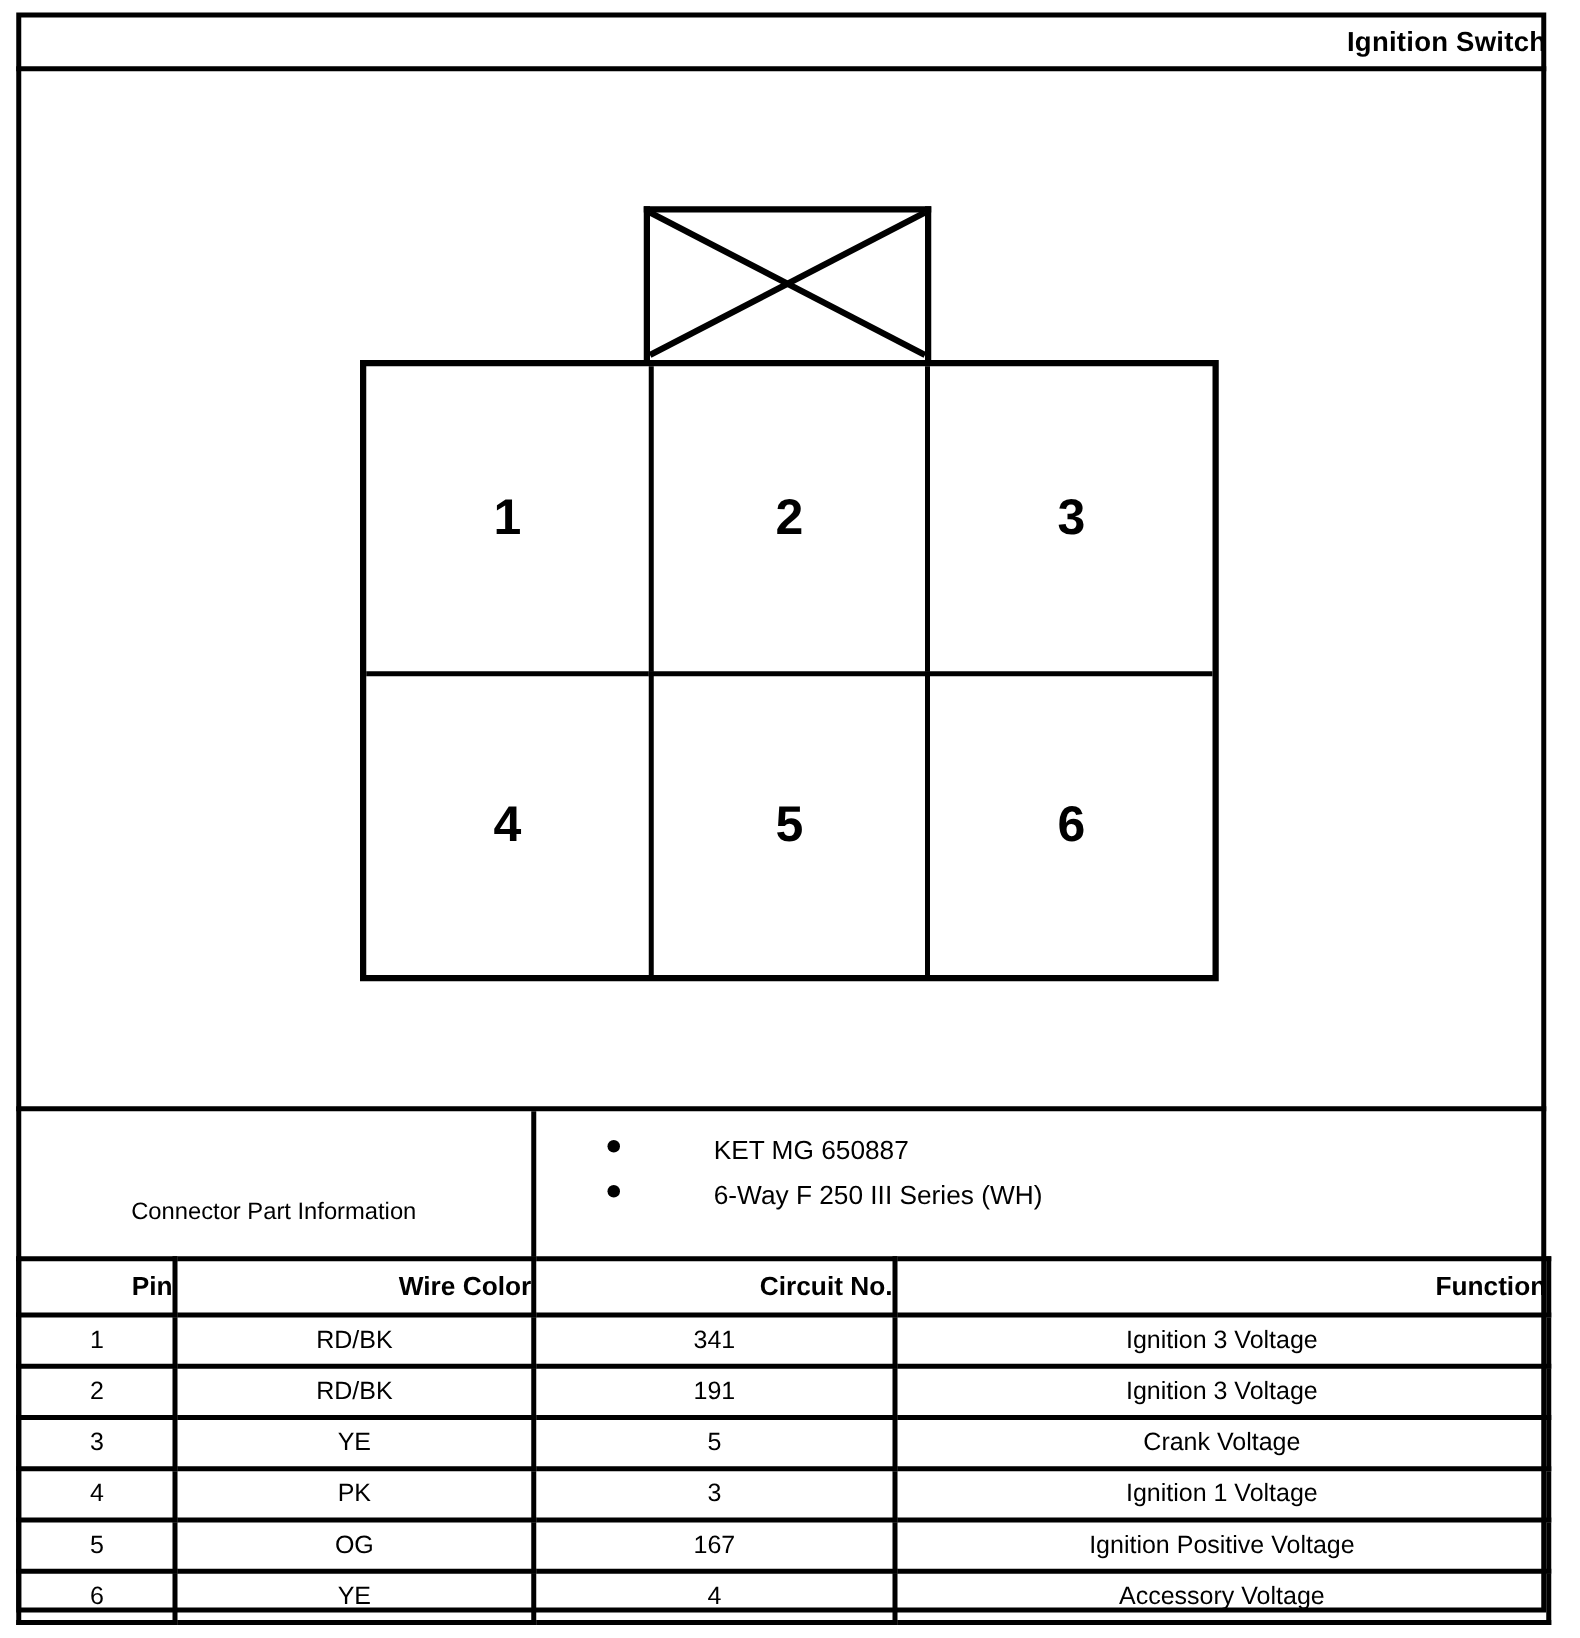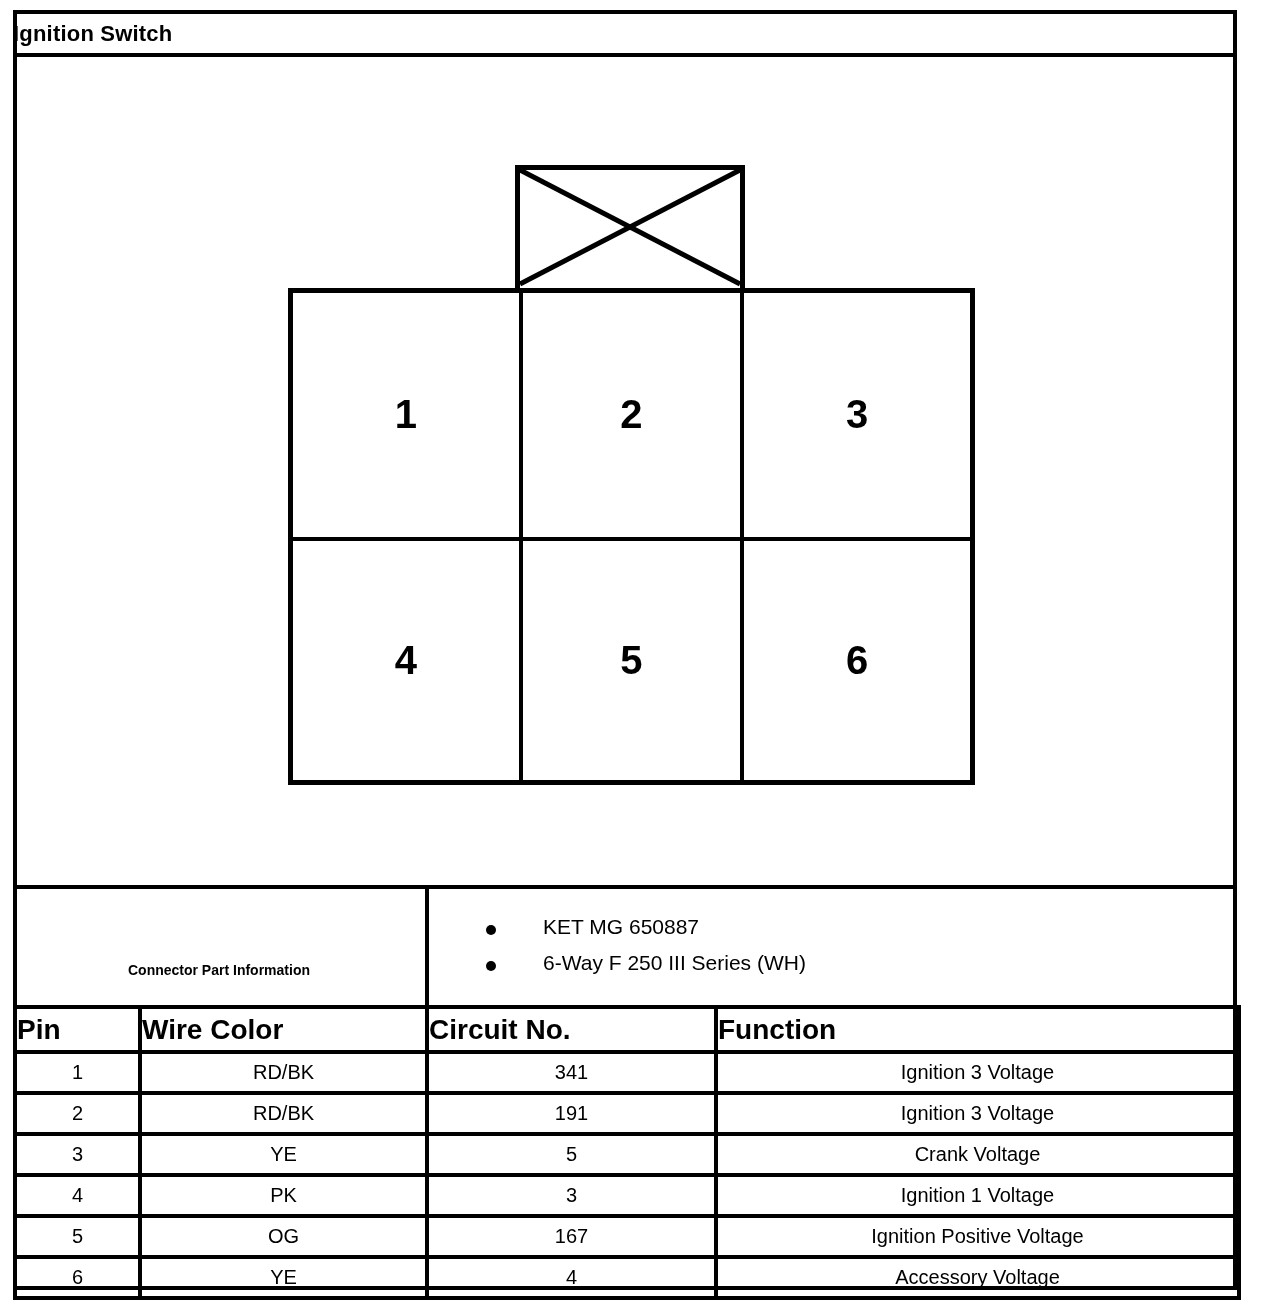--- a/index.html
+++ b/index.html
@@ -36,21 +36,21 @@
   
   .title-bar {
     position: absolute;
     left: 13px;
     top: 10px;
     width: 1224px;
     height: 47px;
     box-sizing: border-box;
     display: flex;
     align-items: center;
-    justify-content: flex-start;
+    justify-content: flex-end;
   }
   .title-bar .title-text {
     font-size: 22px;
     font-weight: bold;
     letter-spacing: 0.2px;
   }
   .title-rule {
     position: absolute;
     left: 13px;
     top: 53px;
@@ -140,22 +140,22 @@
     left: 0;
     top: 0;
     width: 412px;         
     height: 116px;
     display: flex;
     align-items: center;
     justify-content: center;
     box-sizing: border-box;
   }
   .part-label-cell .part-label-text {
-    font-size: 14px;
-    font-weight: bold;
+    font-size: 19px;
+    font-weight: normal;
     padding-top: 46px;
   }
   .part-divider {
     position: absolute;
     left: 412px;
     top: 0;
     width: 4px;
     height: 116px;
     background: #000;
   }
@@ -163,22 +163,23 @@
     position: absolute;
     left: 416px;
     top: 0;
     width: 808px;
     height: 116px;
     padding: 14px 0 0 0;
     box-sizing: border-box;
   }
   .bullet-row {
     display: flex;
-    align-items: flex-end;
+    align-items: center;
     height: 36px;
+    gap: 28px;
   }
   .bullet-dot {
     width: 10px;
     height: 10px;
     border-radius: 50%;
     background: #000;
     margin-left: 57px;
     margin-right: 0;
     flex: 0 0 auto;
     position: relative;
@@ -204,22 +205,22 @@
     box-sizing: border-box;
     height: 41px;
     padding: 0;
     font-weight: normal;
     font-size: 20px;
     vertical-align: middle;
   }
   .pin-table thead th {
     height: 45px;
     font-weight: bold;
-    font-size: 28px;
-    text-align: left;
+    font-size: 21px;
+    text-align: right;
   }
   .col-pin      { width: 125px; }
   .col-wire     { width: 287px; }
   .col-circuit  { width: 289px; }
   .col-function { width: 523px; }
 
   .cell-center { text-align: center; }
   .cell-left   { text-align: center; padding-left: 9px; }
 </style>
 </head>

